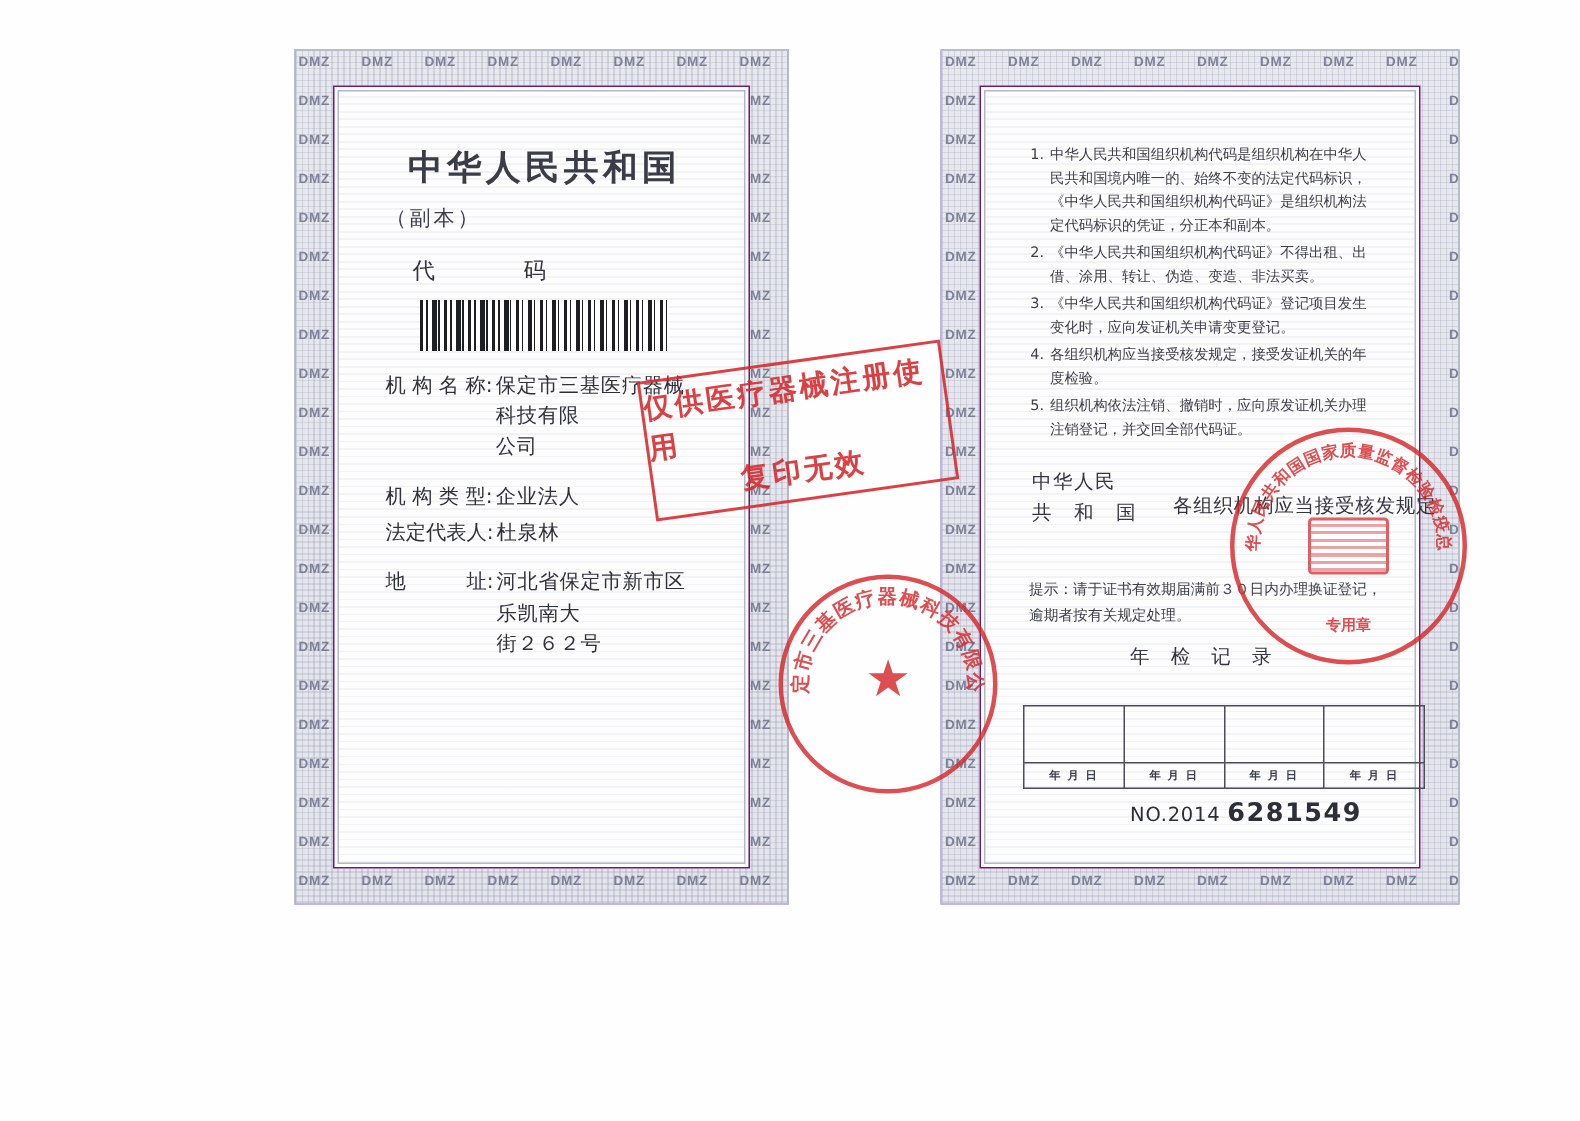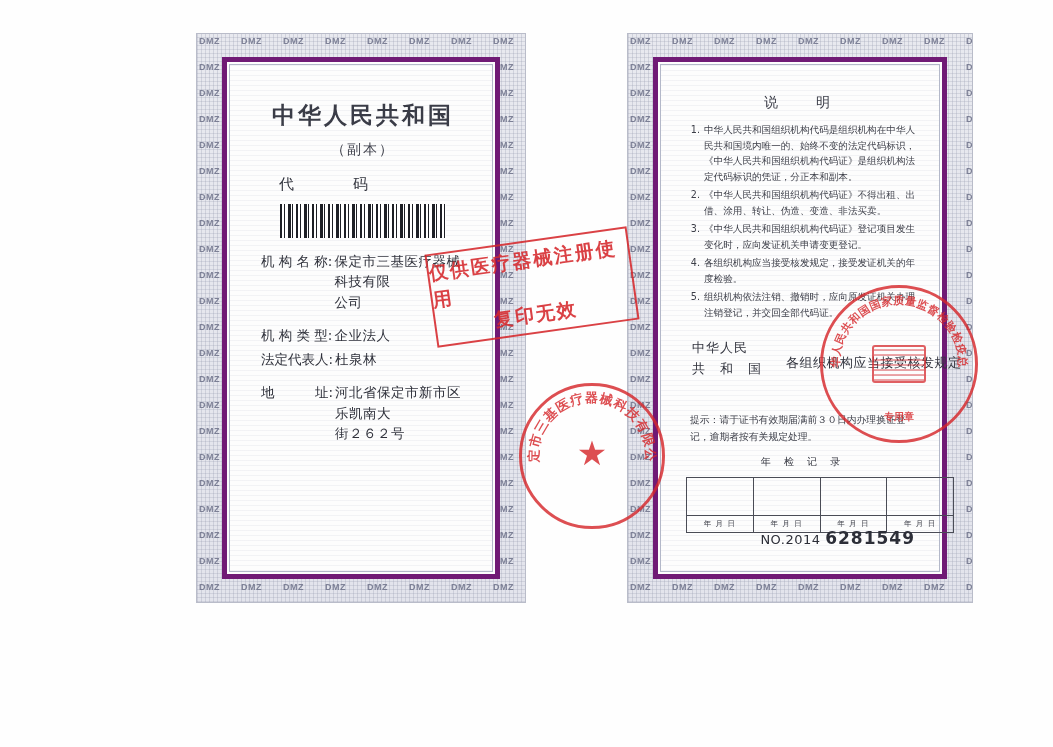--- a/index.html
+++ b/index.html
@@ -56,21 +56,21 @@
     color: #6d7189;
     font-family: "Liberation Sans", sans-serif;
     font-weight: bold;
     opacity: 0.85;
     user-select: none;
   }
   .inner-white {
     position: absolute;
     left: 26px; right: 26px; top: 24px; bottom: 24px;
     background: #fdfdfd;
-    border: 5px solid #701a75;
+    border: 1px solid #701a75;
     box-shadow: inset 0 0 0 2px #fdfdfd, inset 0 0 0 3px #b3b8c9;
   }
   .inner-pattern {
     position: absolute;
     inset: 3px;
     background:
       repeating-linear-gradient(0deg,
         rgba(170,175,195,0.13) 0px,
         rgba(170,175,195,0.13) 1px,
         rgba(255,255,255,0) 1px,
@@ -95,21 +95,20 @@
   }
   .title2 {
     text-align: center;
     font-size: 23px;
     font-weight: bold;
     letter-spacing: 3px;
     color: #3a3c47;
     margin-top: 10px;
   }
   .subtitle {
-    text-align: center;
     font-size: 14px;
     color: #3d3f4a;
     margin-top: 10px;
     letter-spacing: 2px;
   }
   .code-row {
     display: flex;
     align-items: baseline;
     margin-top: 16px;
     padding-left: 18px;
@@ -215,46 +214,47 @@
   }
   .tip {
     margin-top: 18px;
     font-size: 9.8px;
     line-height: 1.65;
     color: #3c3e48;
     padding-left: 4px;
   }
   .record-title {
     text-align: center;
-    font-size: 10px;
+    font-size: 13px;
     letter-spacing: 5px;
     margin-top: 10px;
     color: #33353f;
   }
   table.record {
-    margin: 8px auto 0 auto;
+    margin: 23px auto 0 auto;
     border-collapse: collapse;
     width: 268px;
     height: 56px;
+    font-weight: bold;
   }
   table.record td {
     border: 1px solid #4a4c56;
     width: 25%;
   }
   table.record .foot td {
     height: 14px;
     font-size: 7.5px;
     text-align: center;
     letter-spacing: 1px;
     color: #3c3e48;
     border-top: 1px solid #4a4c56;
   }
   .serial {
     position: absolute;
-    right: 5px;
+    right: 16px;
     bottom: 2px;
     font-size: 13px;
     color: #2c2e38;
     letter-spacing: 0.5px;
   }
   .serial .big {
     font-size: 17px;
     font-weight: bold;
     letter-spacing: 1px;
   }
@@ -497,21 +497,20 @@
         <span class="dmz-text" style="left: 170px; top: 548px;">DMZ</span>
         <span class="dmz-text" style="left: 212px; top: 548px;">DMZ</span>
         <span class="dmz-text" style="left: 254px; top: 548px;">DMZ</span>
         <span class="dmz-text" style="left: 296px; top: 548px;">DMZ</span>
         <span class="dmz-text" style="left: 338px; top: 548px;">DMZ</span>
       </div>
     <div class="inner-white">
       <div class="inner-pattern"></div>
 
       <div class="r-content">
-        <div class="r-title">说　明</div>
 
         <div class="notes">
           <div class="note">
             <span class="note-num">1.</span>
             <span class="note-body">中华人民共和国组织机构代码是组织机构在中华人民共和国境内唯一的、始终不变的法定代码标识，《中华人民共和国组织机构代码证》是组织机构法定代码标识的凭证，分正本和副本。</span>
           </div>
           <div class="note">
             <span class="note-num">2.</span>
             <span class="note-body">《中华人民共和国组织机构代码证》不得出租、出借、涂用、转让、伪造、变造、非法买卖。</span>
           </div>

